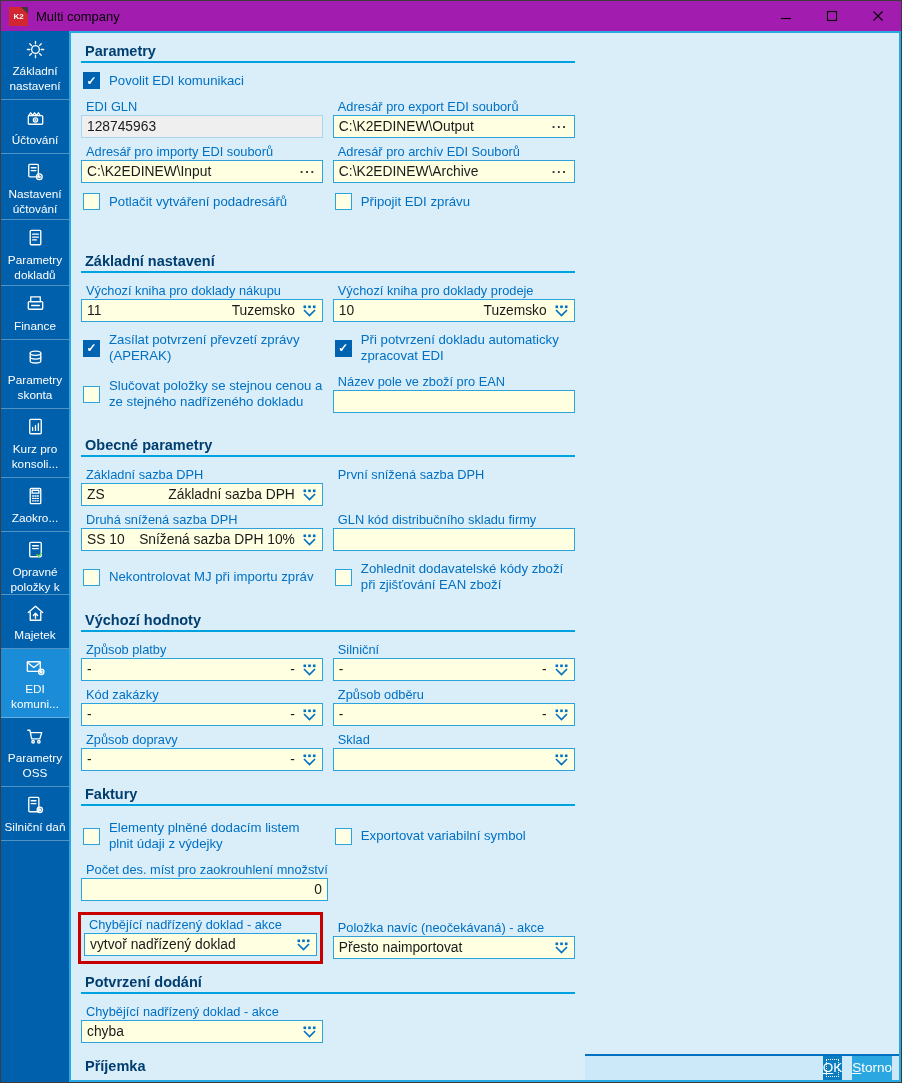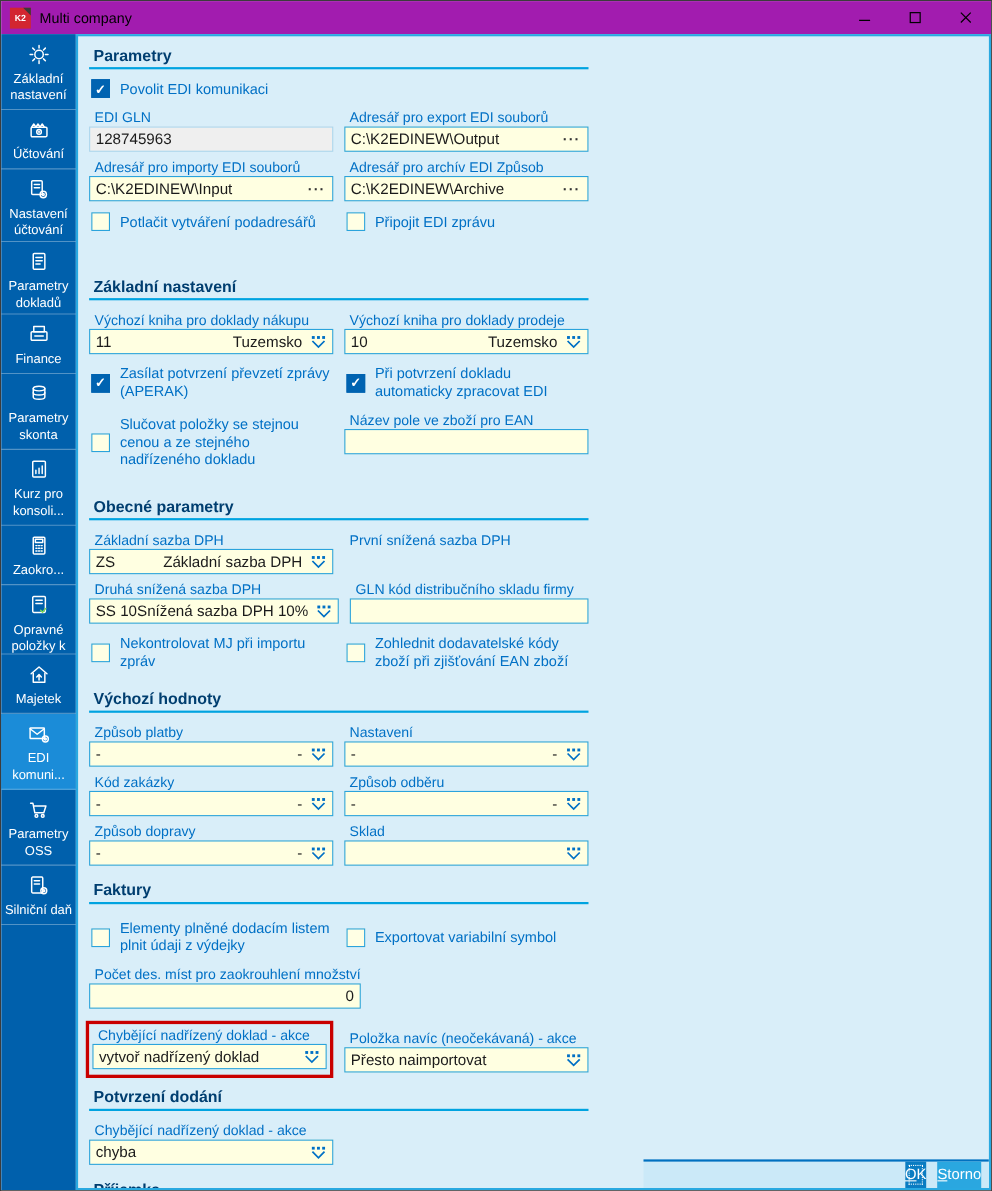--- a/index.html
+++ b/index.html
@@ -53,21 +53,21 @@
   .ellipsis { color:#333; font-weight:bold; letter-spacing:1px; padding:0 1px; cursor:pointer; font-size:13px; }
 
   .cb-row { display:flex; align-items:center; gap:9px; margin:5px 0 9px 2px; cursor:pointer; }
   .cb { width:17px; height:17px; flex:0 0 17px; border:1px solid #2ba3dc; background:#ffffe4; display:flex; align-items:center; justify-content:center; }
   .cb.checked { background:#0063b1; border-color:#0063b1; color:#fff; font-size:12px; font-weight:bold; }
   .cb-label { color:#0070c5; font-size:13.2px; line-height:16px; }
 
   .alert-outline { border:3px solid #c90000; padding:1px 3px 5px 3px; margin-left:-3px; }
 
   
-  .footer { flex:0 0 30px; margin-top:auto; background:#cbe9f8; border-top:2px solid #0070c0; display:flex; align-items:center; gap:10px; padding:0 7px 0 0;margin-left:40px; }
+  .footer { flex:0 0 30px; margin-top:auto; background:#cbe9f8; border-top:2px solid #0070c0; display:flex; align-items:center; gap:10px; padding:0 7px 0 0; }
   .f-spacer { width:228px; flex:0 0 228px; }
   .btn { flex:1; height:24px; line-height:24px; text-align:center; color:#fff; font-size:13.5px; cursor:pointer; display:block; }
   .btn::first-letter { text-decoration:underline; }
   .btn.ok { background:#0a7cc2; outline:1px dotted #fff; outline-offset:-4px; }
   .btn.storno { background:#2aa7e0; }
 
   svg.icon { stroke:#fff; fill:none; stroke-width:1.4; stroke-linecap:round; stroke-linejoin:round; }
   svg.winglyph { stroke:#000; fill:none; stroke-width:1.1; }
 </style>
 </head>
@@ -233,21 +233,21 @@
         </div>
         <div class="row">
           <div class="fgroup">
             <div class="f-label">Adresář pro importy EDI souborů</div>
             <div class="field">
                 <input class="bare" value="C:\K2EDINEW\Input" style="">
                 <span class="ellipsis">···</span>
               </div>
           </div>
           <div class="fgroup">
-            <div class="f-label">Adresář pro archív EDI Způsob</div>
+            <div class="f-label">Adresář pro archív EDI Souborů</div>
             <div class="field">
                 <input class="bare" value="C:\K2EDINEW\Archive" style="">
                 <span class="ellipsis">···</span>
               </div>
           </div>
         </div>
         <div class="row">
           <div class="cb-row">
             <span class="cb"></span>
             <span class="cb-label">Potlačit vytváření podadresářů</span>
@@ -383,21 +383,21 @@
                   <svg width="15" height="12" viewBox="0 0 15 12">
                     <rect x="1.5" y="0.5" width="2.6" height="2.6" fill="#0070c5"></rect>
                     <rect x="6.2" y="0.5" width="2.6" height="2.6" fill="#0070c5"></rect>
                     <rect x="10.9" y="0.5" width="2.6" height="2.6" fill="#0070c5"></rect>
                     <path d="M2 5 7.5 10.5 13 5" fill="none" stroke="#0070c5" stroke-width="1.6"></path>
                   </svg>
                 </span>
             </div>
           </div>
           <div class="fgroup">
-            <div class="f-label">Nastavení</div>
+            <div class="f-label">Silniční</div>
             <div class="field combo">
               <span class="value">-</span>
               <span class="side">-</span>
               <span class="dd">
                   <svg width="15" height="12" viewBox="0 0 15 12">
                     <rect x="1.5" y="0.5" width="2.6" height="2.6" fill="#0070c5"></rect>
                     <rect x="6.2" y="0.5" width="2.6" height="2.6" fill="#0070c5"></rect>
                     <rect x="10.9" y="0.5" width="2.6" height="2.6" fill="#0070c5"></rect>
                     <path d="M2 5 7.5 10.5 13 5" fill="none" stroke="#0070c5" stroke-width="1.6"></path>
                   </svg>

